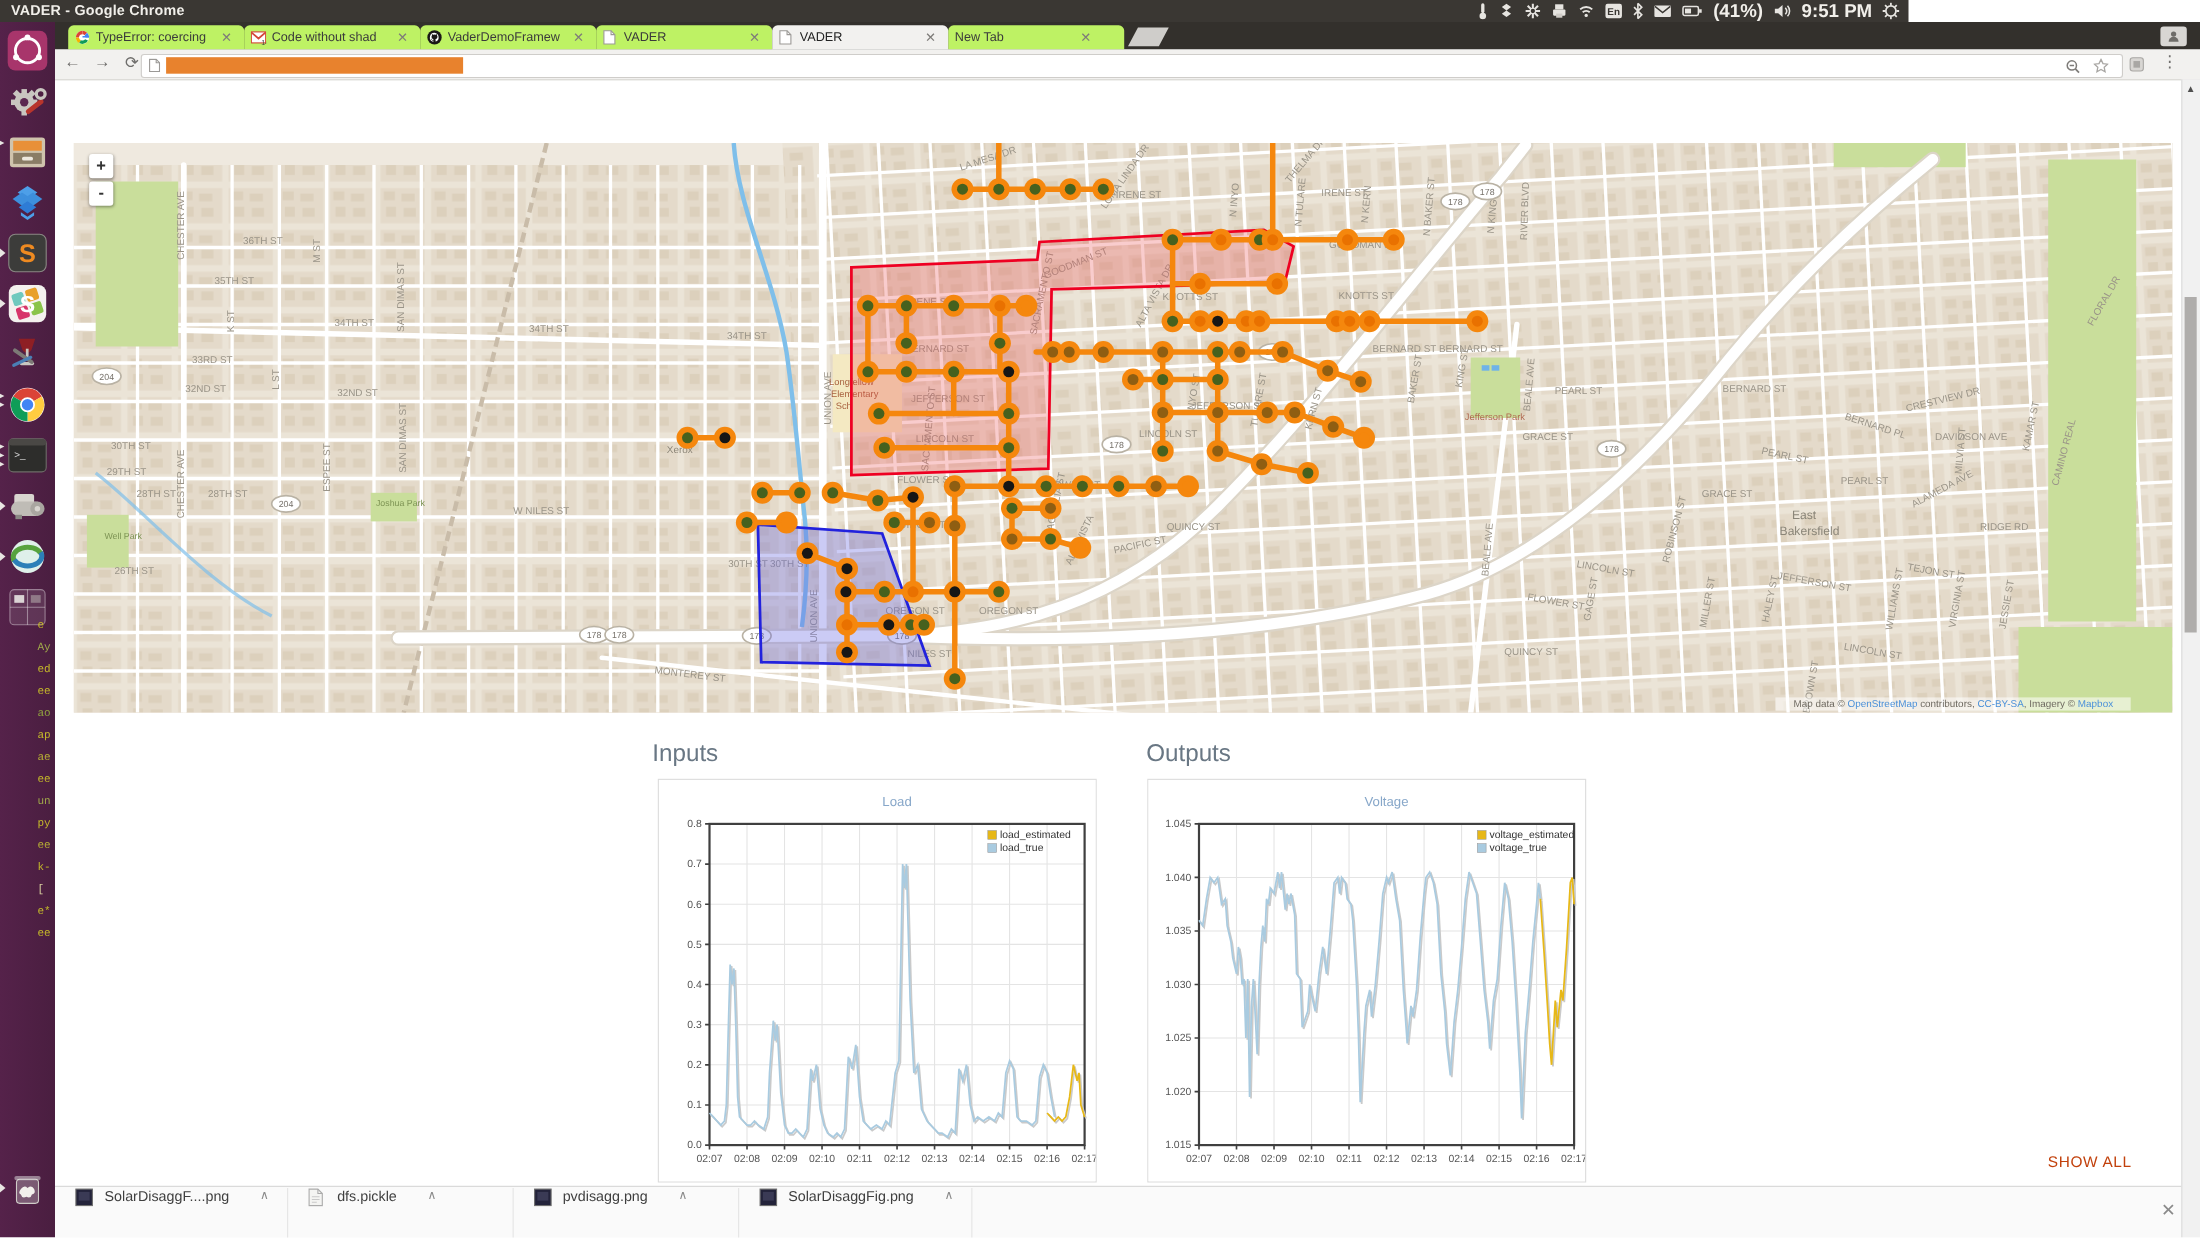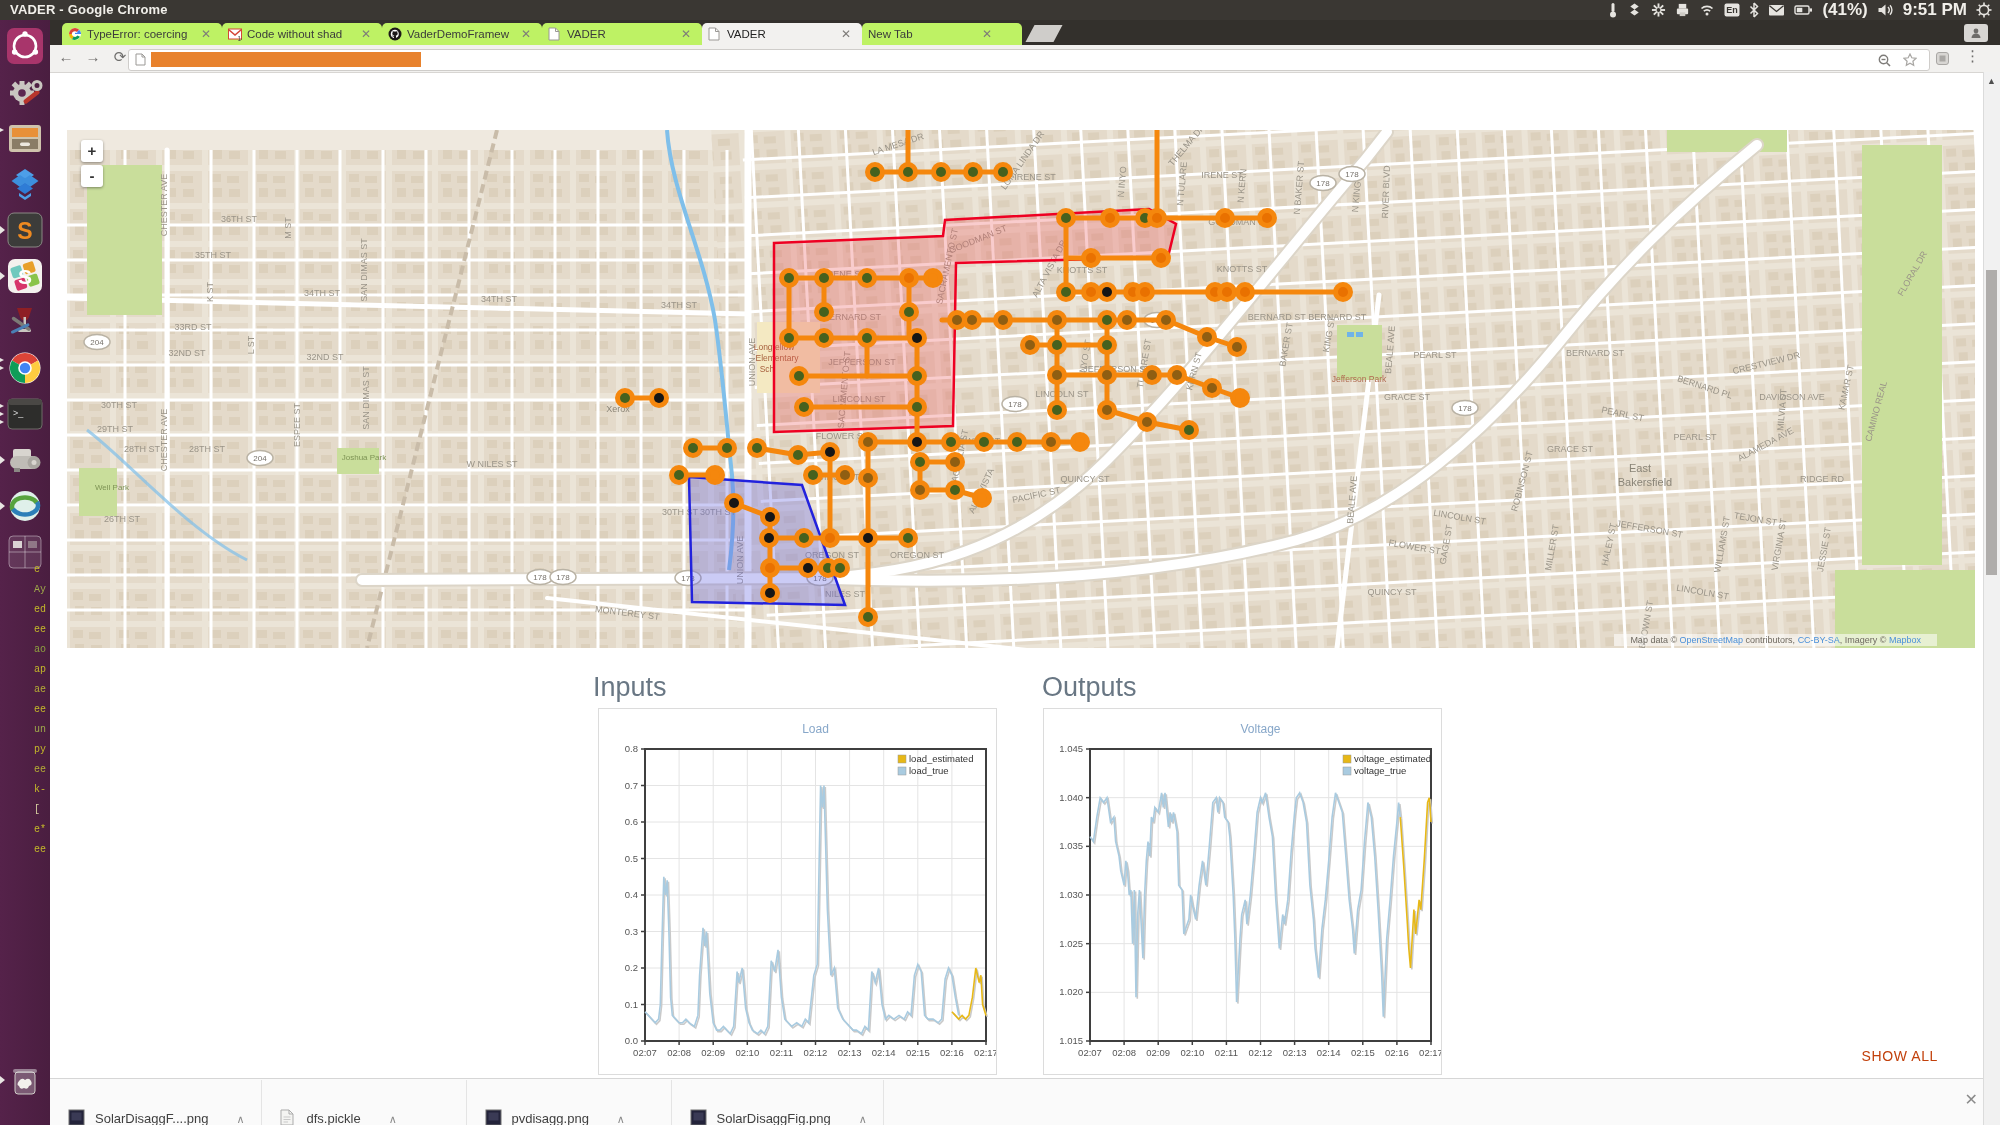--- a/index.html
+++ b/index.html
@@ -1,19 +1,19 @@
 <!DOCTYPE html>
 <html><head>
 <meta charset="utf-8">
 <style>
   html,body{margin:0;padding:0;width:2000px;height:1125px;background:#fff;overflow:hidden;
     font-family:"Liberation Sans",sans-serif;-webkit-font-smoothing:antialiased;position:relative}
   .abs{position:absolute}
   
-  #titlebar{left:0;top:0;width:2000px;height:20px;background:#3A3733;color:#F1EFEA;z-index:50}
+  #titlebar{left:0;top:0;width:1735px;height:20px;background:#3A3733;color:#F1EFEA;z-index:50}
   #titlebar .wtitle{position:absolute;left:10px;top:2px;font-size:13px;font-weight:bold;letter-spacing:.2px}
   #tray{position:absolute;right:8px;top:0;height:20px;display:flex;align-items:center;gap:9px}
   #tray .ticon{display:flex;align-items:center;height:16px}
   #tray .ttext{font-size:17px;font-weight:bold;color:#F1EFEA}
   
   #tabstrip{left:0;top:20px;width:2000px;height:25px;background:#33302C;z-index:40}
   .tab{position:absolute;top:3px;height:22px;border-radius:5px 5px 0 0;display:flex;align-items:center;
     padding:0 6px;font-size:11.5px;color:#3B3B3B;background:#bef264}
   .tab.active{background:#F2F1EF;color:#222;z-index:2}
   .tab .favicon{width:14px;height:14px;margin-right:5px;flex:0 0 auto}
@@ -35,26 +35,26 @@
     border-left:5px solid #E8E6E2;top:18px}
   #termglyphs{left:34px;top:560px;width:18px;font-family:"Liberation Mono",monospace;font-size:10px;line-height:20px;z-index:46}
   
   #page{left:50px;top:72px;width:1934px;height:1006px;background:#fff}
   #map{position:absolute;left:17px;top:58px;width:1908px;height:518px;background:#EFE9DF;overflow:hidden}
   #zoomctl{position:absolute;left:14px;top:10px;z-index:5}
   .zbtn{width:22px;height:22px;background:#fff;border-radius:3px;box-shadow:0 1px 3px rgba(0,0,0,.4);
     font-size:15px;font-weight:bold;color:#333;text-align:center;line-height:22px;margin-bottom:3px}
   #attrib{position:absolute;right:38px;bottom:2px;font-size:9px;color:#6F6A61;z-index:5;background:rgba(255,255,255,.55);padding:1px 16px}
   #attrib a{color:#4A90D9;text-decoration:none}
-  .sechead{position:absolute;font-size:27px;color:#697784}
+  .sechead{position:absolute;font-size:22px;color:#697784}
   .chartcard{position:absolute;width:397px;height:365px;background:#fff;border:1px solid #DCDCDC}
   
   #dlbar{left:50px;top:1078px;width:1950px;height:47px;background:#FAFAFA;border-top:1px solid #D6D6D6;
     display:flex;align-items:center;z-index:44}
-  .dlitem{height:46px;display:flex;align-items:flex-end;padding:0 16px 0 18px;border-right:1px solid #E4E4E4;min-width:170px}
+  .dlitem{height:46px;display:flex;align-items:flex-start;padding:0 16px 0 18px;border-right:1px solid #E4E4E4;min-width:170px}
   .dlitem .dlicon{width:17px;height:17px;margin-right:10px}
   .dlitem .dlname{font-size:13px;color:#3F3F3F;white-space:nowrap}
   .dlitem .dlcaret{margin-left:28px;color:#8A8A8A;font-size:11px}
   #showall{position:absolute;right:62px;top:1048px;font-size:14px;color:#c2410c;letter-spacing:.6px;z-index:45}
   #dlclose{position:absolute;right:22px;top:1090px;font-size:16px;color:#8A8A8A;z-index:45}
   
   #scrollbar{right:0;top:72px;width:16px;height:1053px;background:#F1F1F1;border-left:1px solid #DBDBDB;z-index:46}
   #scrollup{position:absolute;top:4px;left:3px;font-size:9px;color:#4F4F4F}
   #scrollthumb{position:absolute;top:198px;left:2px;width:11px;height:305px;background:#AFADAB}
   svg text{font-family:"Liberation Sans",sans-serif}

